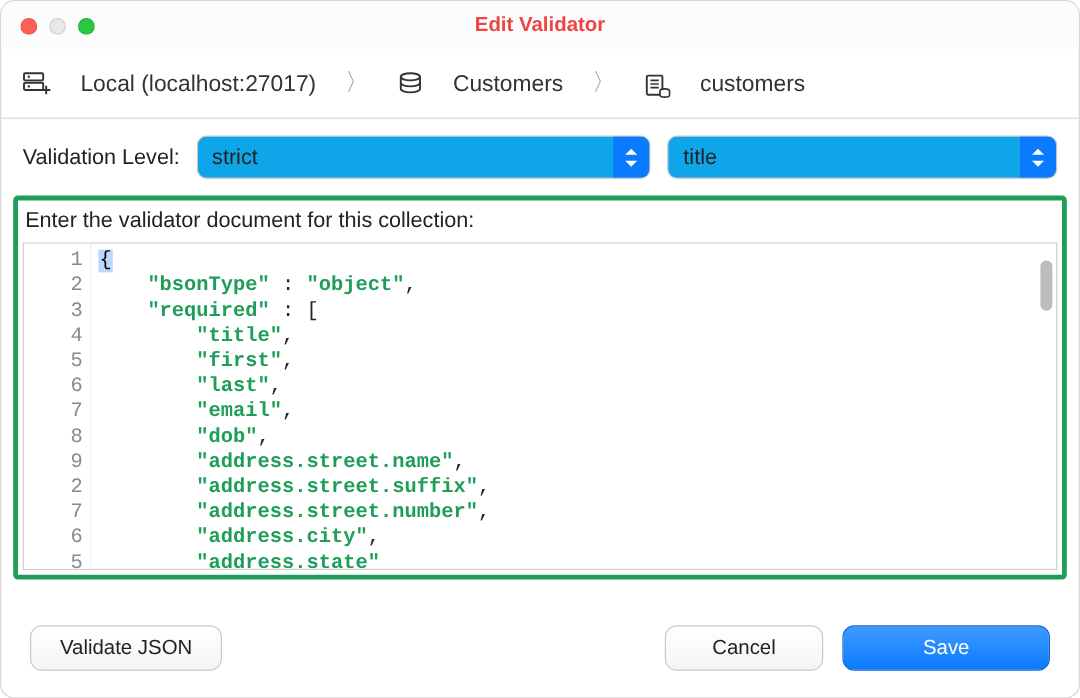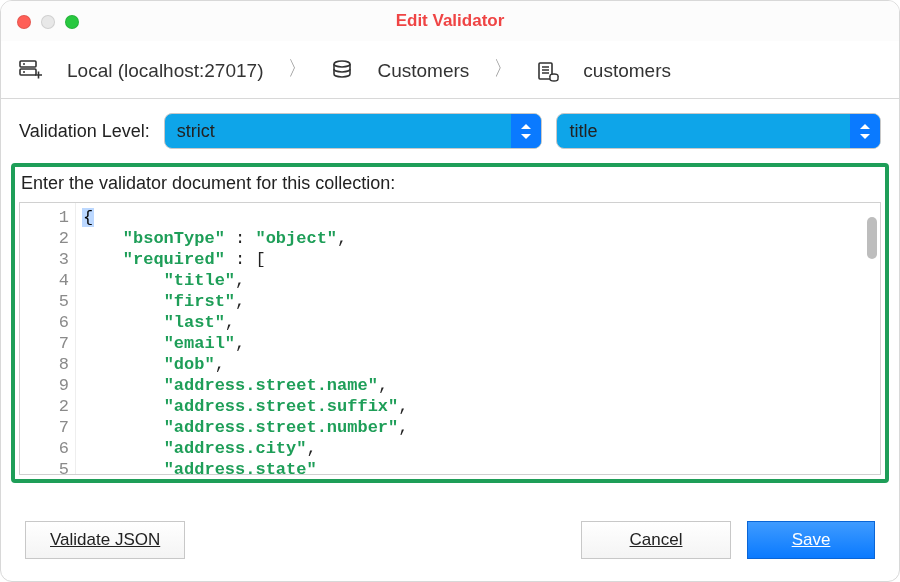--- a/index.html
+++ b/index.html
@@ -157,38 +157,37 @@
   
   .footer {
     position:absolute; left:0; right:0; bottom:0;
     padding:18px 24px 22px 24px;
     display:flex;
     align-items:center;
   }
   .btn {
     height:38px;
     border:1px solid #c8c8c8;
-    border-radius:0;
+    border-radius:10px;
     background:linear-gradient(#fff,#f4f4f4);
     padding:0 24px;
     font-size:17px;
     color:#222;
     display:flex; align-items:center; justify-content:center;
     cursor:pointer;
-    text-decoration:underline;
   }
   .spacer{flex:1;}
   .btn.primary {
     background:linear-gradient(#3f9bff,#0a7aff);
     border:1px solid #0a65d6;
     color:#fff;
     font-weight:500;
-    width:128px;
-  }
-  .btn.cancel { width:150px; margin-right:16px;}
+    width:173px;
+  }
+  .btn.cancel { width:132px; margin-right:16px;}
 </style>
 </head>
 <body>
 
 <div class="titlebar">
   <div class="traffic">
     <div class="tl-btn tl-close"></div>
     <div class="tl-btn tl-min"></div>
     <div class="tl-btn tl-max"></div>
   </div>

